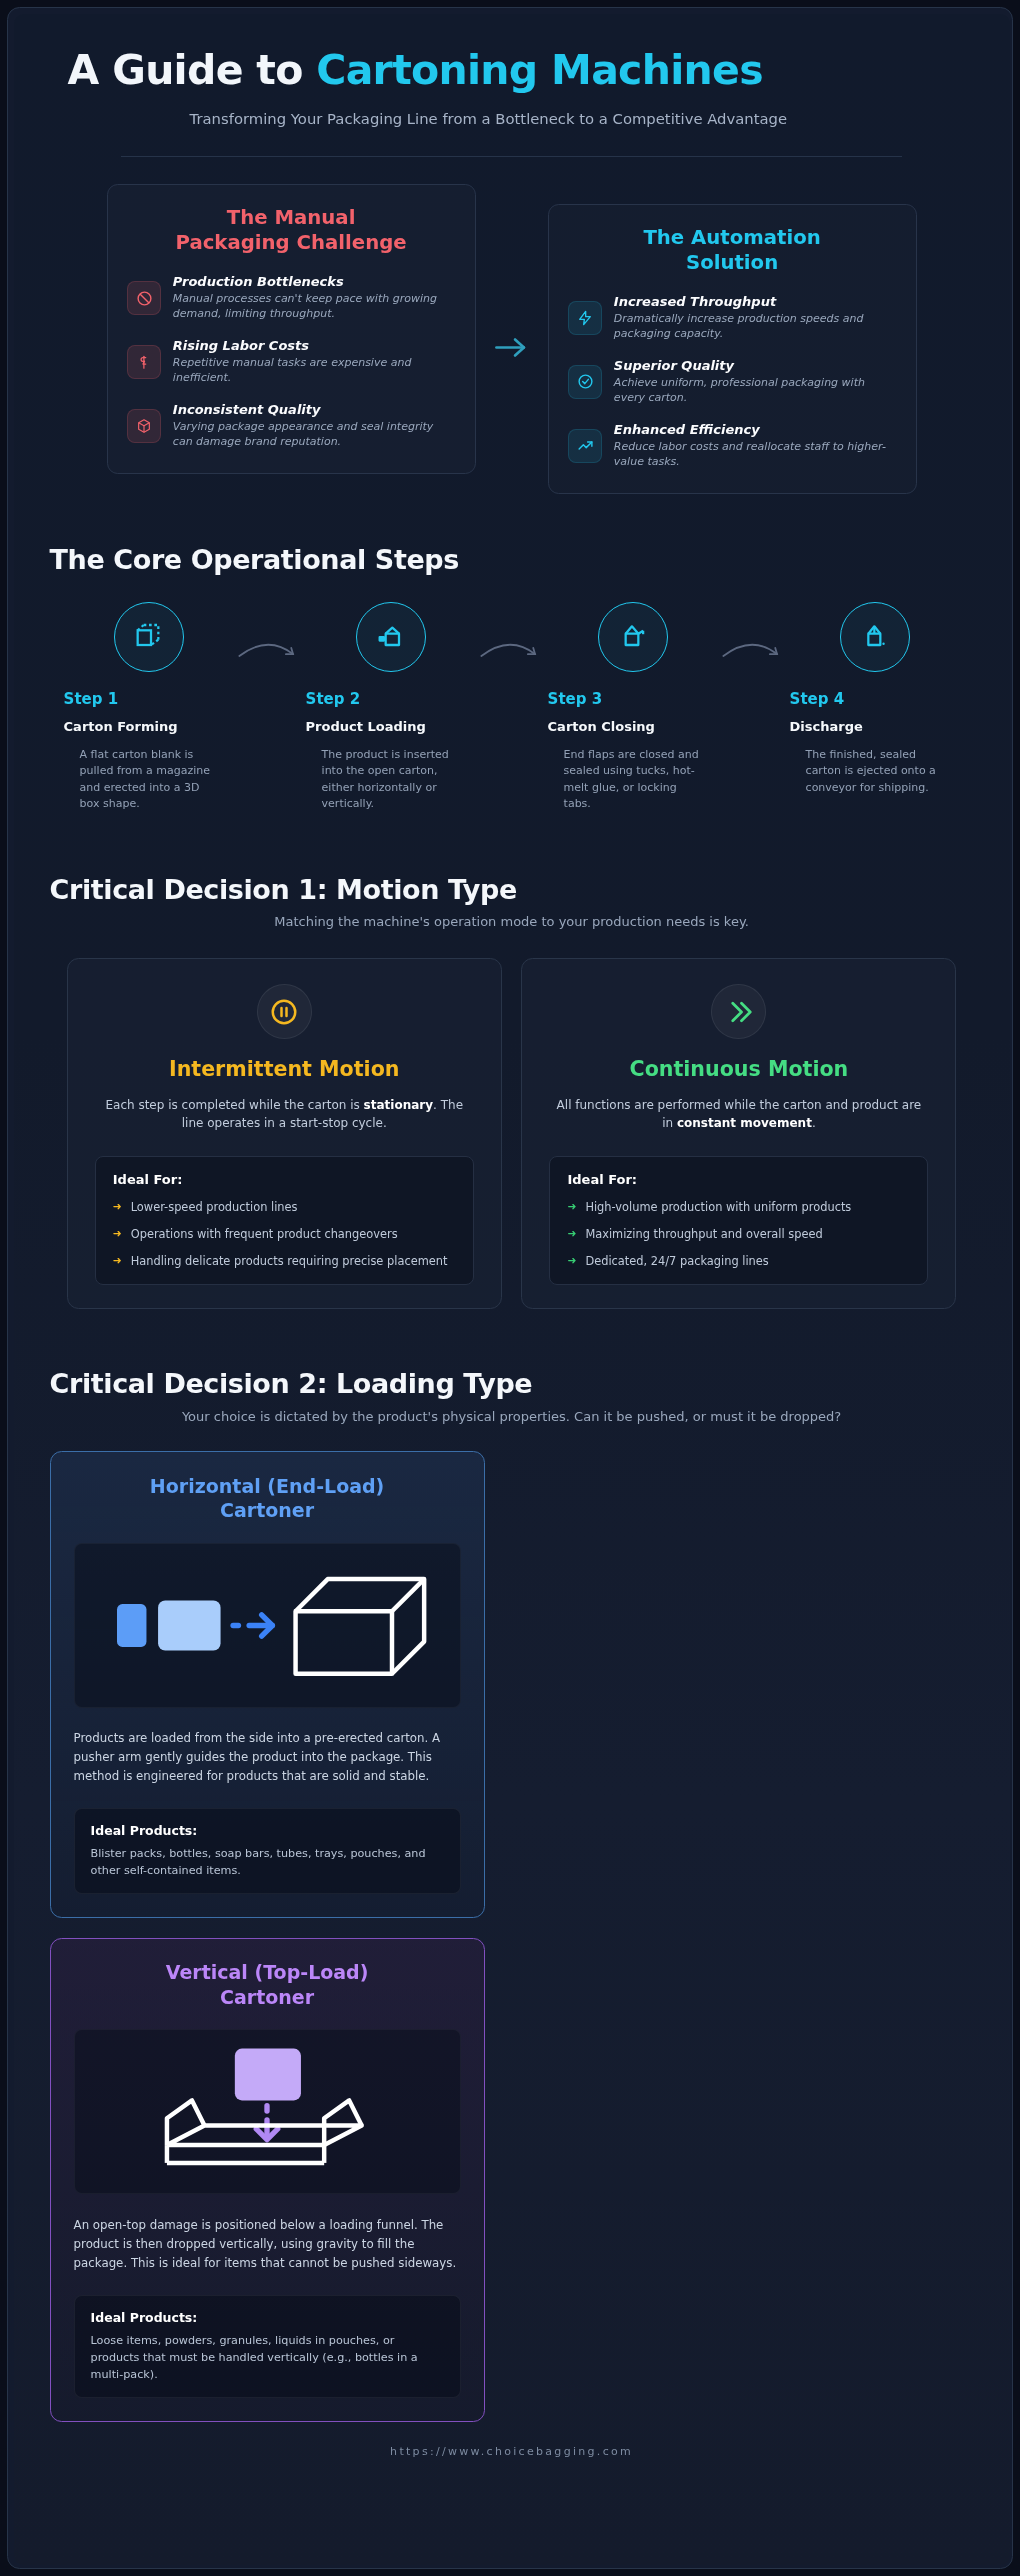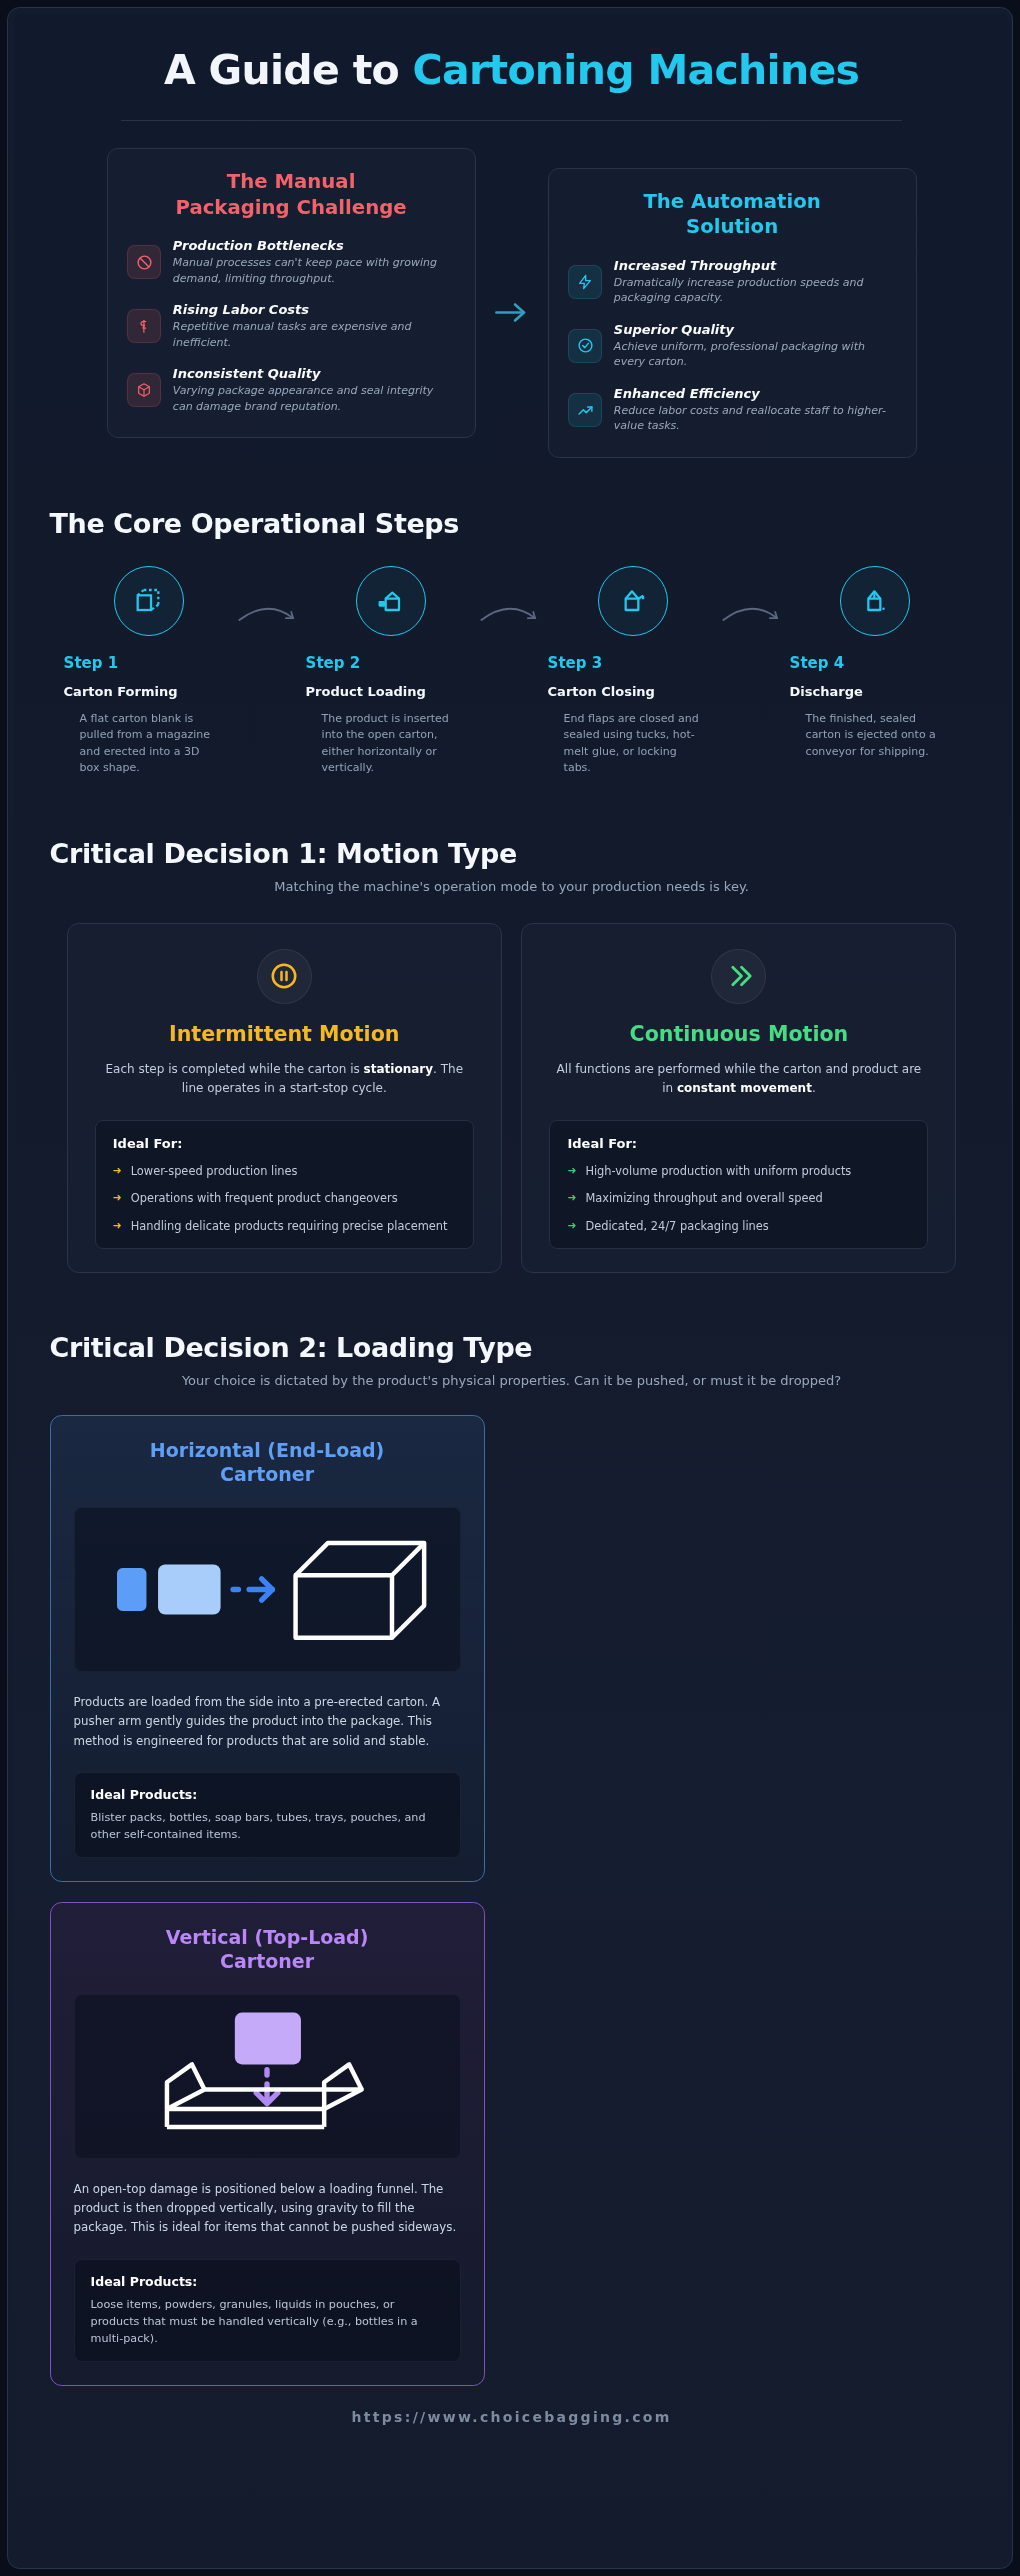--- a/index.html
+++ b/index.html
@@ -27,21 +27,21 @@
   .inner {
     position: absolute;
     left: 5.4px; top: 5.4px;
     width: 996px; height: 2551px;
     background: linear-gradient(180deg,#111a2c 0%, #121a2b 40%, #151d30 70%, #141b2c 100%);
     border-radius: 9px;
     overflow: hidden;
   }
 
   
-  .header { padding: 34px 54px 0; text-align: center; }
+  .header { padding: 34px 54px 0; }
   .title {
     font-family: "DejaVu Sans", sans-serif;
     font-weight: 700;
     font-size: 41px;
     letter-spacing: -0.7px;
     color: #f2f6fb;
     line-height: 1.12;
   }
   .title .accent { color: #22c8ee; }
   .subtitle {
@@ -212,34 +212,35 @@
     border: 0.9px solid rgba(255,255,255,0.06);
     padding: 14.3px 16px 13.4px;
   }
   .ip-h { font-size: 12.5px; font-weight: 700; color: #ffffff; margin-bottom: 8px; }
   .ip-d { font-size: 11.2px; line-height: 1.5; color: #b9c5d6; }
 
   
   .footer {
     margin-top: 23px;
     text-align: center;
-    font-size: 14px;
-    font-weight: 700;
+    font-size: 11px;
+    font-weight: 400;
     letter-spacing: 2.3px;
     color: #7d8ba1;
   }
 </style>
 </head>
 <body>
 
 <div class="page">
 <div class="inner">
 
   <div class="header">
     <div class="title"><span>A Guide to </span><span class="accent">Cartoning Machines</span></div>
+    <div class="subtitle">Transforming Your Packaging Line from a Bottleneck to a Competitive Advantage</div>
     <div class="hr"></div>
   </div>
 
   <div class="ps-wrap">
 
     <div class="ps-card problem">
       <div class="ps-head red">
         <span>The Manual</span><br>
         <span>Packaging Challenge</span>
       </div>

